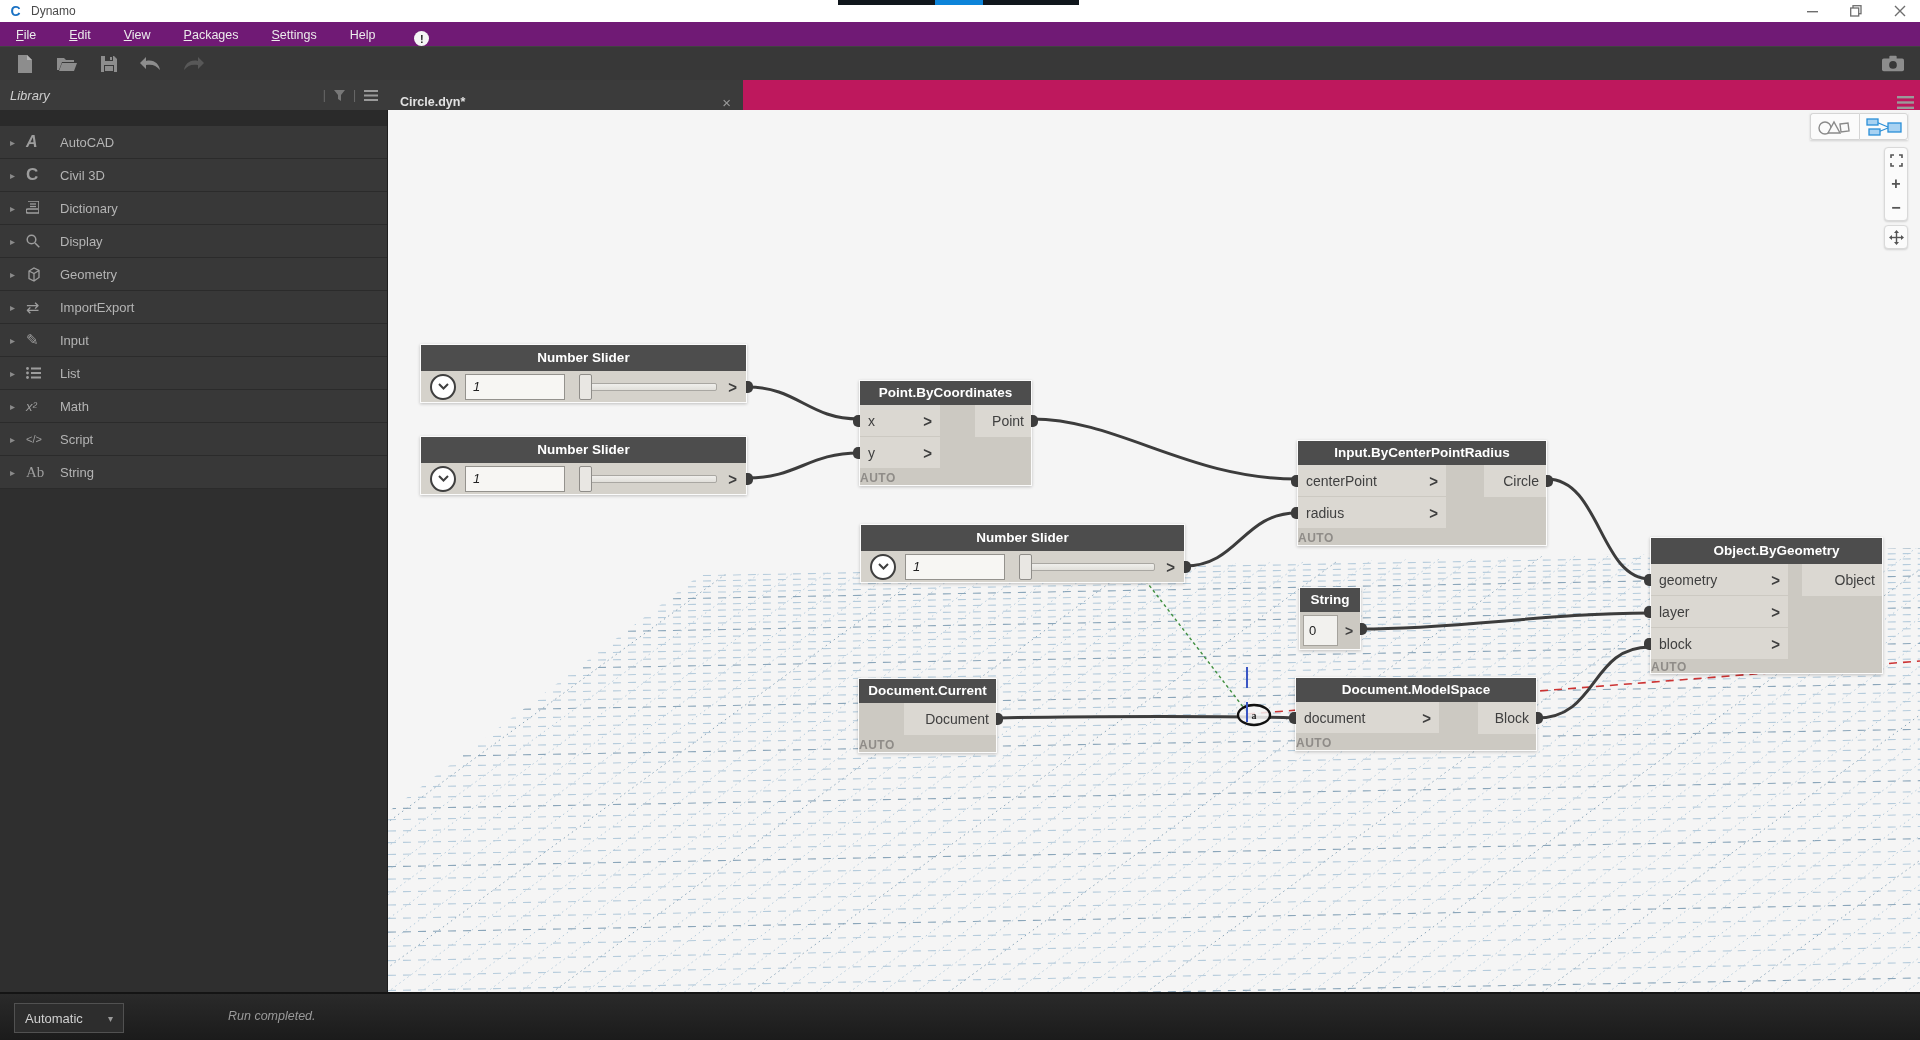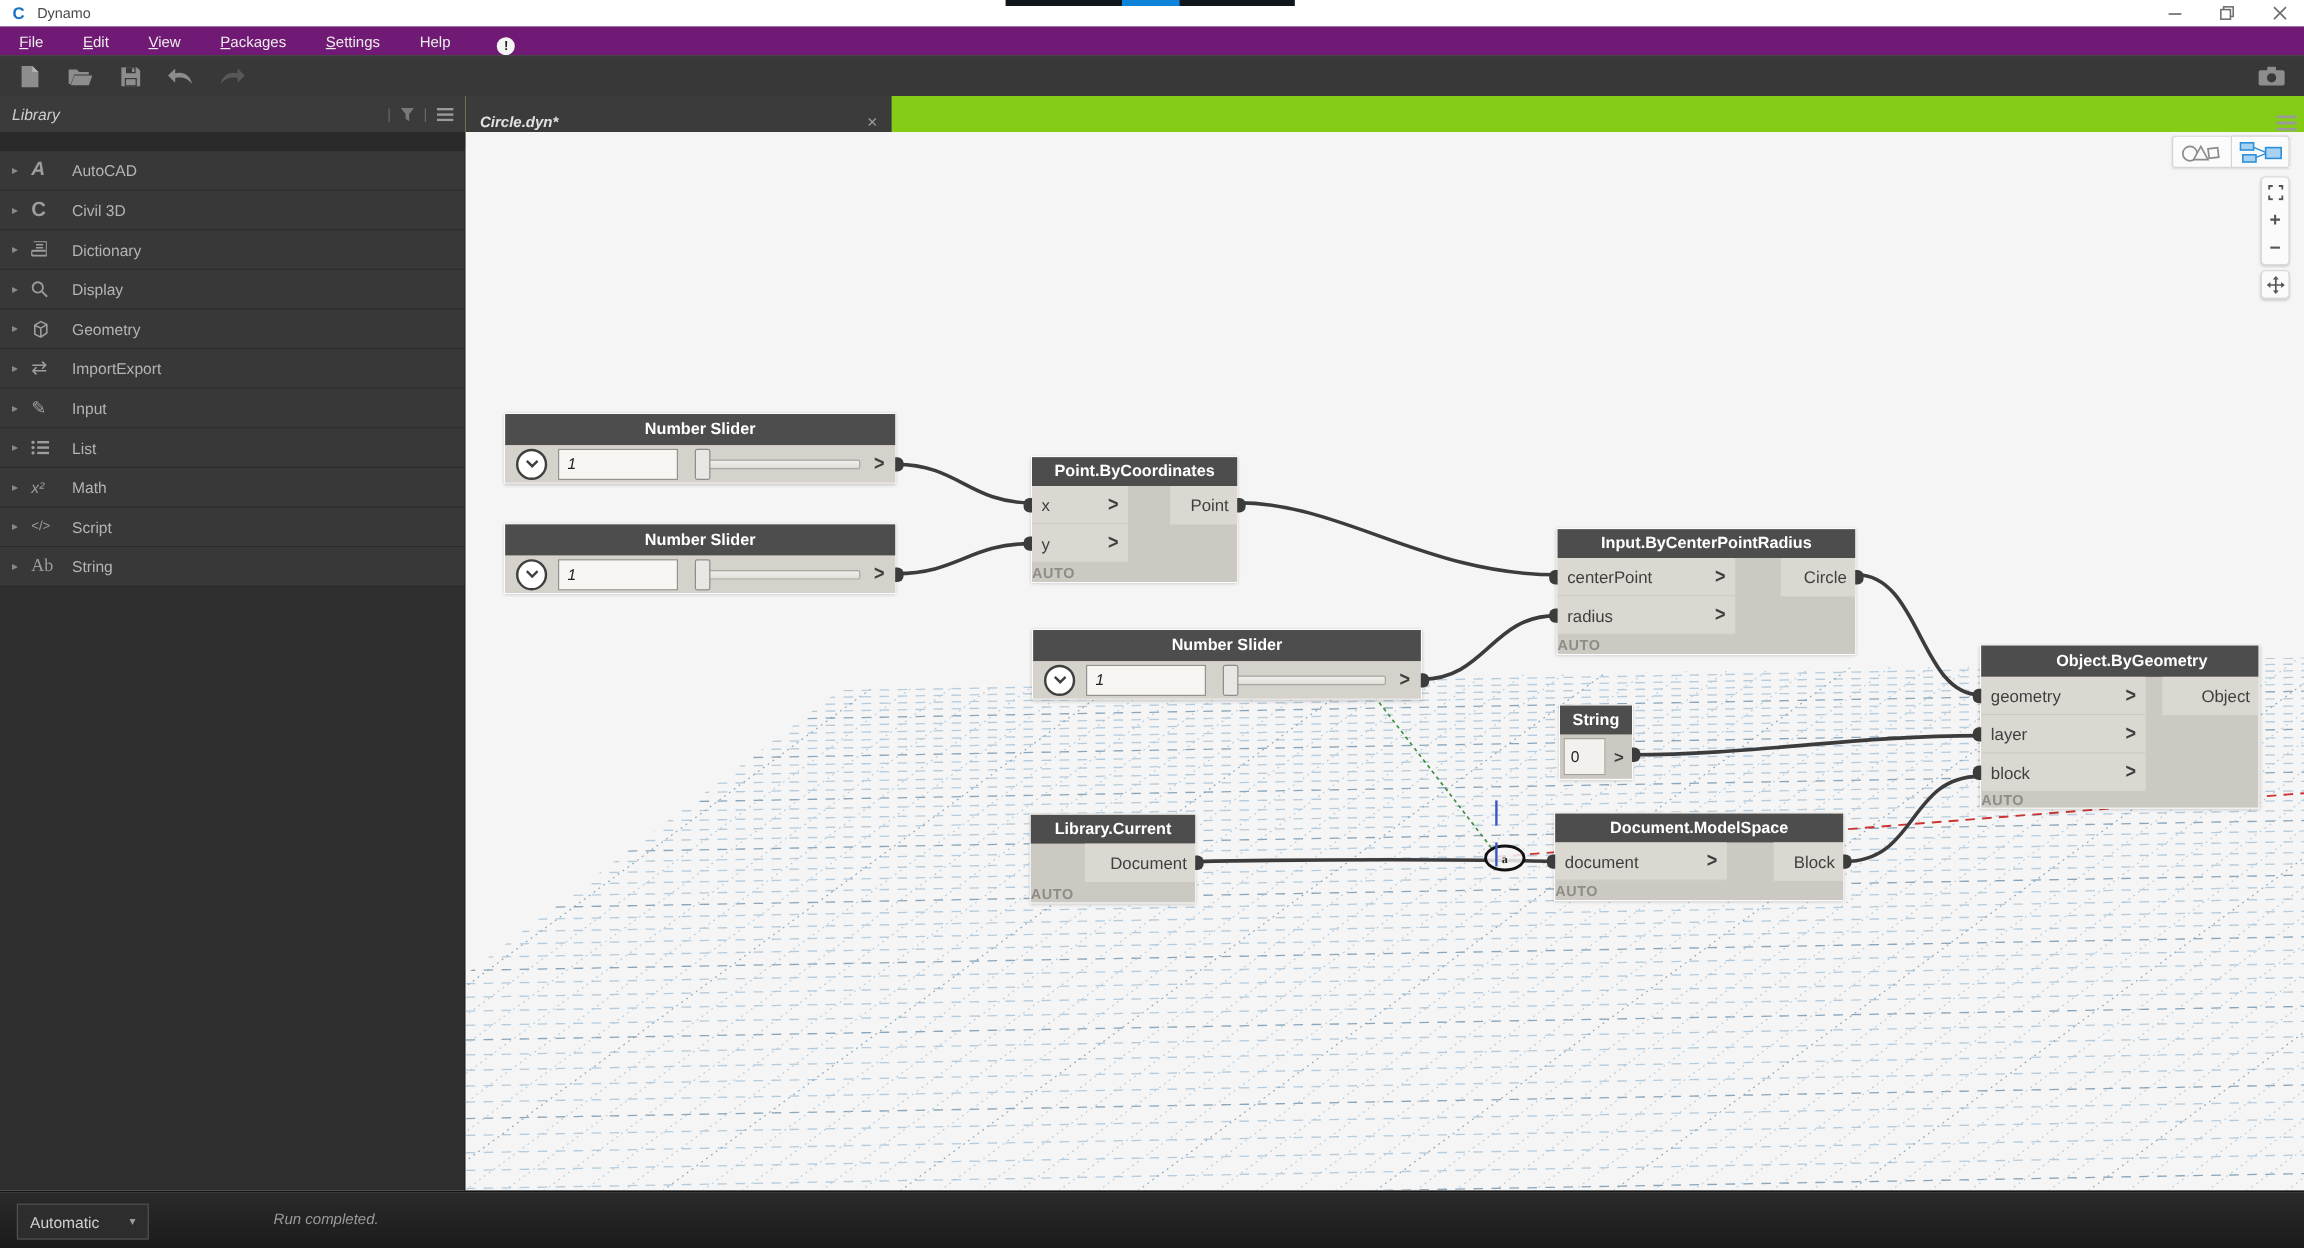--- a/index.html
+++ b/index.html
@@ -24,21 +24,21 @@
   
   .toolbar { position:absolute; left:0; top:46px; width:1920px; height:34px; background:#383838; border-top:1px solid #424242; display:flex; align-items:center; padding-left:14px; gap:20px; }
   .tool-btn { width:22px; height:22px; display:flex; align-items:center; justify-content:center; }
   .toolbar .spacer { flex:1; }
   .camera-btn { margin-right:16px; }
 
   
   .lib-header { position:absolute; left:0; top:80px; width:388px; height:30px; background:#3b3b3b; display:flex; align-items:center; padding:0 10px; }
   .lib-title { color:#cfcfcf; font-size:13px; flex:1;font-style:italic; }
   .lib-header .hdr-icons { display:flex; align-items:center; gap:8px; color:#6a6a6a; font-size:12px; }
-  .tabstrip { position:absolute; left:388px; top:80px; width:1532px; height:44px; background:#84cc16; display:flex;font-style:italic; }
+  .tabstrip { position:absolute; left:388px; top:80px; width:1532px; height:44px; background:#be185d; display:flex; }
   .tab { width:355px; background:#3b3b3b; display:flex; align-items:center; padding:0 12px; }
   .tab-label { color:#e2e2e2; font-size:12.5px; font-weight:bold; flex:1; }
   .tab-close { color:#9a9a9a; font-size:15px; cursor:pointer; }
   .tabstrip .strip-spacer { flex:1; }
   .strip-menu { display:flex; align-items:center; padding-right:6px; }
 
   
   .library { position:absolute; left:0; top:110px; width:388px; height:882px; background:#2f2f2f; border-right:1px solid #1e1e1e; }
   .search-row { height:31px; background:#ffffff; display:flex; align-items:center; padding:0 10px; gap:8px; }
   .search-input { border:none; outline:none; flex:1; font-size:13px; color:#333; font-family:"Liberation Sans",sans-serif; }
@@ -557,21 +557,21 @@
             <span>block</span>
             <span class="chev">&gt;</span>
           </div>
       </div>
       <div class="out-box" style="top:0;width:80px;">Object</div>
     </div>
     <div class="n-foot" style="height:13px;padding-top:0;">AUTO</div>
   </div>
 
   <div class="node fn" style="left:470px;top:568px;width:139px;">
-    <div class="n-head">Library.Current</div>
+    <div class="n-head">Document.Current</div>
     <div class="n-body" style="height:33px;">
       <div class="out-box wired" style="top:0;width:92px;">Document</div>
     </div>
     <div class="n-foot">AUTO</div>
   </div>
 
   <div class="node fn" style="left:907px;top:567px;width:242px;--inw:143px;">
     <div class="n-head">Document.ModelSpace</div>
     <div class="n-body">
       <div class="in-col">

